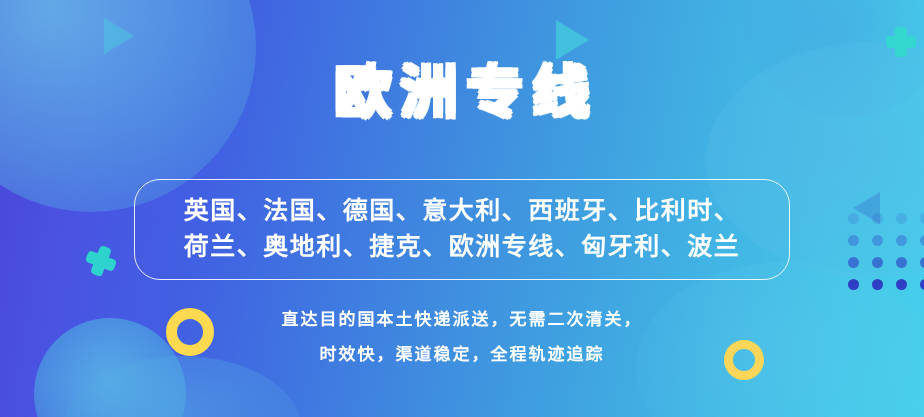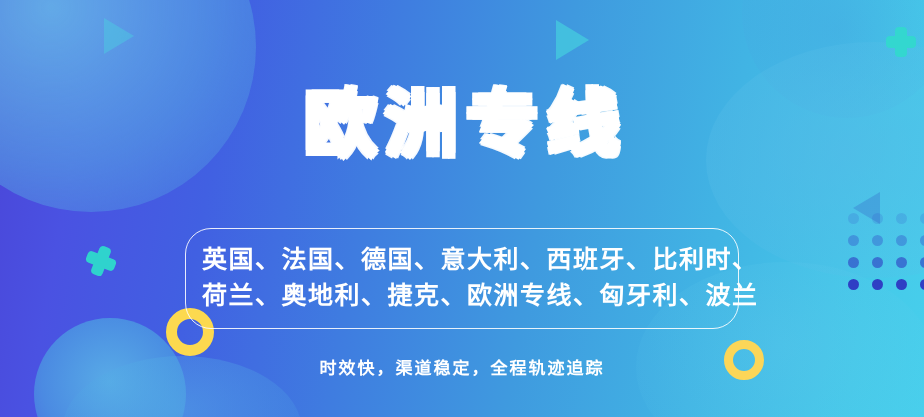--- a/index.html
+++ b/index.html
@@ -176,42 +176,42 @@
     position: relative;
     z-index: 5;
     width: 924px;
     height: 417px;
     display: flex;
     flex-direction: column;
     align-items: center;
   }
 
   .title {
-    margin-top: 88px;
-    font-size: 72px;
+    margin-top: 64px;
+    font-size: 57px;
     line-height: 1;
-    font-weight: 700;
+    font-weight: 400;
     color: #ffffff;
     letter-spacing: 9px;
     text-indent: 9px;
     white-space: nowrap;
     -webkit-text-stroke: 5px #ffffff;
     paint-order: stroke fill;
     text-shadow:
        2px 0 0 #ffffff, -2px 0 0 #ffffff,
        0 2px 0 #ffffff, 0 -2px 0 #ffffff,
        3px 3px 0 rgba(255,255,255,0.95),
       -3px 3px 0 rgba(255,255,255,0.95),
        3px -3px 0 rgba(255,255,255,0.95),
       -3px -3px 0 rgba(255,255,255,0.95);
   }
 
   .country-box {
     margin-top: 20px;
-    width: 554px;
+    width: 656px;
     box-sizing: border-box;
     padding: 13px 16px 15px;
     border: 1.6px solid rgba(255,255,255,0.88);
     border-radius: 26px;
     text-align: center;
   }
   .country-line {
     font-size: 25px;
     line-height: 1.42;
     font-weight: 700;
@@ -283,17 +283,18 @@
   <div class="content">
 
     <h1 class="title">欧洲专线</h1>
 
     <div class="country-box">
       <div class="country-line">英国、法国、德国、意大利、西班牙、比利时、</div>
       <div class="country-line">荷兰、奥地利、捷克、欧洲专线、匈牙利、波兰</div>
     </div>
 
     <div class="taglines">
+      <div class="tagline">直达目的国本土快递派送，无需二次清关，</div>
       <div class="tagline">时效快，渠道稳定，全程轨迹追踪</div>
     </div>
 
   </div>
 </div>
 
 </body></html>

